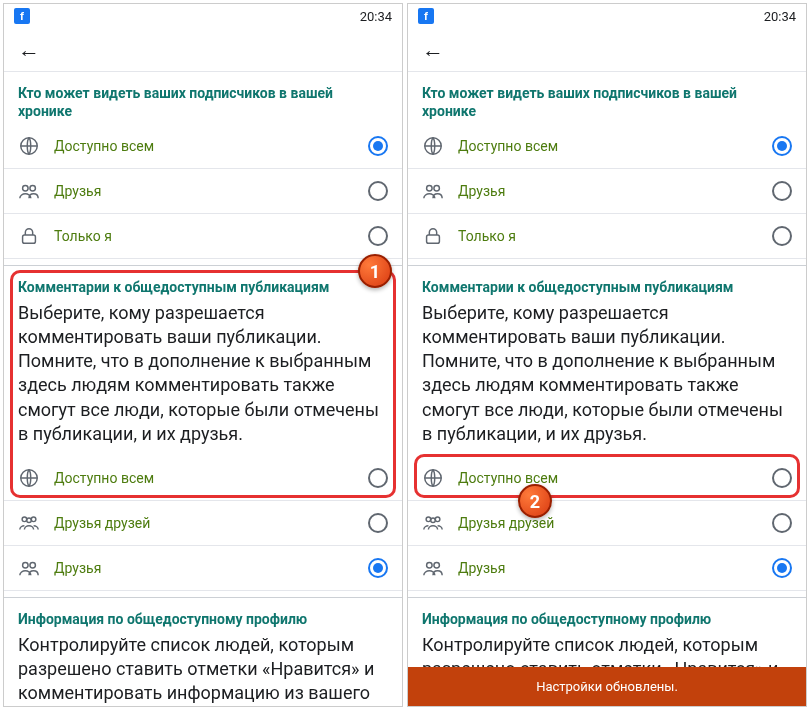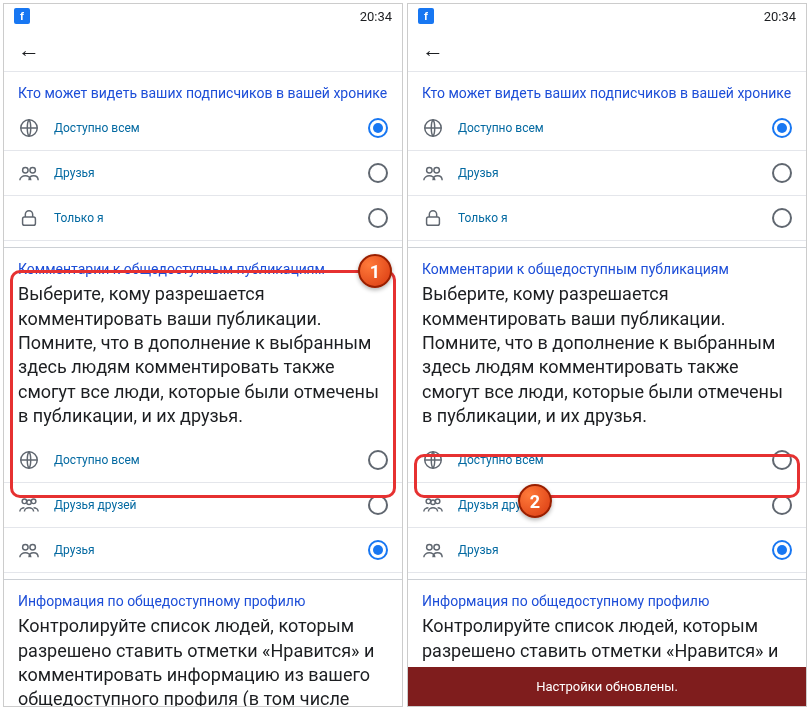--- a/index.html
+++ b/index.html
@@ -3,32 +3,32 @@
 <meta charset="utf-8">
 <style>
 *{margin:0;padding:0;box-sizing:border-box;font-family:-apple-system,BlinkMacSystemFont,"Segoe UI",Roboto,Helvetica,Arial,sans-serif}
 body{background:#fff;width:810px;height:710px;display:flex;gap:4px;padding:3px}
 .phone{flex:1;background:#fff;border:1px solid #ccc;display:flex;flex-direction:column;position:relative;overflow:hidden}
 .statusbar{height:24px;background:#fff;display:flex;align-items:center;justify-content:space-between;padding:0 10px;font-size:13px;color:#1c1e21}
 .fb-icon{width:16px;height:16px;background:#1877f2;border-radius:2px;display:flex;align-items:center;justify-content:center;color:#fff;font-weight:bold;font-size:11px}
 .toolbar{height:44px;display:flex;align-items:center;padding:0 14px;border-bottom:1px solid #e4e6eb}
 .back-arrow{font-size:22px;font-weight:bold;cursor:pointer;color:#1c1e21}
 .content{flex:1;overflow:hidden;position:relative}
-.section-title{font-weight:400;font-size:14px;padding:12px 14px 4px 14px;color:#1d4ed8;line-height:1.3}
+.section-title{font-weight:700;font-size:14px;padding:12px 14px 4px 14px;color:#0f766e;line-height:1.3}
 .section-desc{font-size:18px;padding:0 14px 10px 14px;color:#1c1e21;line-height:1.35}
 .option-row{display:flex;align-items:center;padding:11px 14px;border-bottom:1px solid #e4e6eb;cursor:pointer}
 .option-icon{width:22px;height:22px;margin-right:14px;color:#606770;flex-shrink:0}
-.option-label{flex:1;font-size:12px;color:#0369a1}
+.option-label{flex:1;font-size:14px;color:#4d7c0f}
 .radio{width:20px;height:20px;border:2px solid #606770;border-radius:50%;flex-shrink:0;position:relative}
 .radio.selected{border-color:#1877f2}
 .radio.selected::after{content:"";position:absolute;inset:3px;background:#1877f2;border-radius:50%}
 .divider{height:1px;background:#ccd0d5;margin-top:6px}
 .highlight-box{position:absolute;border:3px solid #e63131;border-radius:10px;pointer-events:none}
 .badge{position:absolute;width:34px;height:34px;border-radius:50%;background:radial-gradient(circle at 30% 30%,#ff7a3a,#d93a11);color:#fff;font-weight:bold;font-size:18px;display:flex;align-items:center;justify-content:center;border:2px solid #991f00;box-shadow:0 2px 4px rgba(0,0,0,.3);pointer-events:none}
-.toast{position:absolute;bottom:0;left:0;right:0;background:#7f1d1d;color:#fff;text-align:center;font-size:13px;padding:12px}
+.toast{position:absolute;bottom:0;left:0;right:0;background:#c2410c;color:#fff;text-align:center;font-size:13px;padding:12px}
 svg{width:100%;height:100%}
 </style>
 </head>
 <body>
 
 <div class="phone">
   <div class="statusbar">
     <div class="fb-icon">f</div>
     <span>20:34</span>
   </div>

